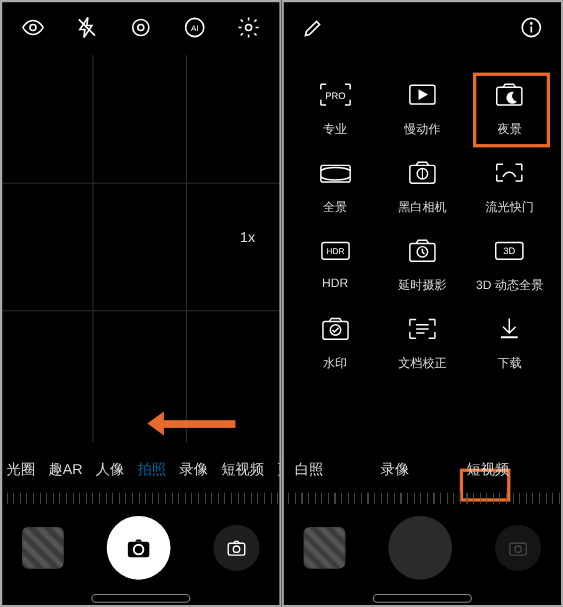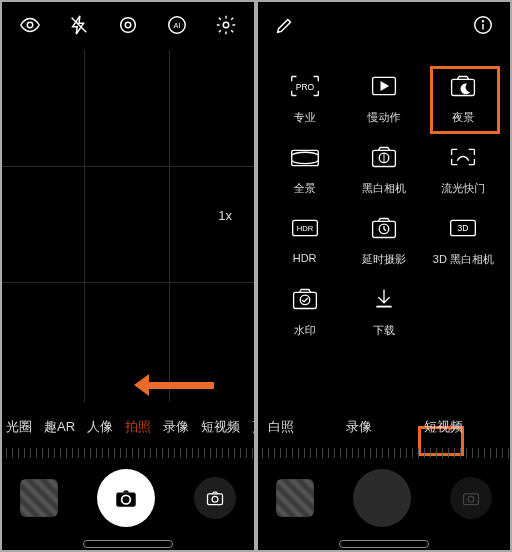--- a/index.html
+++ b/index.html
@@ -20,21 +20,21 @@
   .zoom { position: absolute; right: 24px; top: 45%; color: #ddd; font-size: 13px; }
 
   
   .arrow { position: absolute; right: 32px; bottom: 158px; width: 80px; height: 18px; }
   .arrow .shaft { position: absolute; left: 0; top: 6px; width: 70px; height: 7px; background: #e86a2d; }
   .arrow .head { position: absolute; left: -10px; top: -2px; width: 0; height: 0; border-top: 11px solid transparent; border-bottom: 11px solid transparent; border-right: 15px solid #e86a2d; }
 
   
   .modes { position: absolute; bottom: 104px; left: 0; right: 0; height: 30px; display: flex; overflow: hidden; white-space: nowrap; color: #ddd; font-size: 13px; }
   .mode { flex: 0 0 auto; padding: 0 6px; }
-  .mode.active { color: #c2410c; }
+  .mode.active { color: #0369a1; }
   .ticks { position: absolute; bottom: 94px; left: 0; right: 0; height: 10px; background: repeating-linear-gradient(90deg, #555 0, #555 1px, transparent 1px, transparent 6px); opacity: .8; }
 
   
   .shutterbar { position: absolute; bottom: 14px; left: 0; right: 0; height: 80px; display: flex; align-items: center; justify-content: space-around; }
   .thumb { width: 38px; height: 38px; border-radius: 6px; background: #333; position: relative; overflow: hidden; }
   .thumb::after { content: ""; position: absolute; inset: 0; background: repeating-linear-gradient(45deg, #3a3a3a 0 5px, #555 5px 10px); filter: blur(1px); }
   .shutter { width: 58px; height: 58px; border-radius: 50%; background: #fff; display: flex; align-items: center; justify-content: center; }
   .shutter svg { width: 26px; height: 26px; }
   .lens-sw { width: 42px; height: 42px; border-radius: 50%; background: #1e1e1e; display: flex; align-items: center; justify-content: center; }
   .lens-sw svg { width: 20px; height: 20px; stroke: #fff; fill: none; stroke-width: 1.5; }
@@ -236,32 +236,41 @@
           </div>
           <div class="mg-lbl">延时摄影</div>
         </div>
         <div class="mg-item">
           <div class="mg-ic">
             <svg viewBox="0 0 40 32">
               <rect x="7" y="8" width="26" height="16" rx="2"></rect>
               <text x="20" y="19" text-anchor="middle" font-size="9" fill="#fff" stroke="none">3D</text>
             </svg>
           </div>
-          <div class="mg-lbl">3D 黑白相机</div>
+          <div class="mg-lbl">3D 动态全景</div>
         </div>
         <div class="mg-item">
           <div class="mg-ic">
             <svg viewBox="0 0 40 32">
               <rect x="8" y="9" width="24" height="17" rx="2"></rect>
               <path d="M14 9l2-3h8l2 3"></path>
               <circle cx="20" cy="17" r="5"></circle>
               <path d="M17 17l2 2 4-4"></path>
             </svg>
           </div>
           <div class="mg-lbl">水印</div>
+        </div>
+        <div class="mg-item">
+          <div class="mg-ic">
+            <svg viewBox="0 0 40 32">
+              <path d="M8 7h6M8 7v6M32 7h-6M32 7v6M8 25h6M8 25v-6M32 25h-6M32 25v-6"></path>
+              <path d="M14 12h12M14 16h12M14 20h8"></path>
+            </svg>
+          </div>
+          <div class="mg-lbl">文档校正</div>
         </div>
         <div class="mg-item">
           <div class="mg-ic">
             <svg viewBox="0 0 40 32">
               <path d="M20 6v14M14 14l6 6 6-6"></path>
               <path d="M12 24h16" stroke-width="2"></path>
             </svg>
           </div>
           <div class="mg-lbl">下载</div>
         </div>

